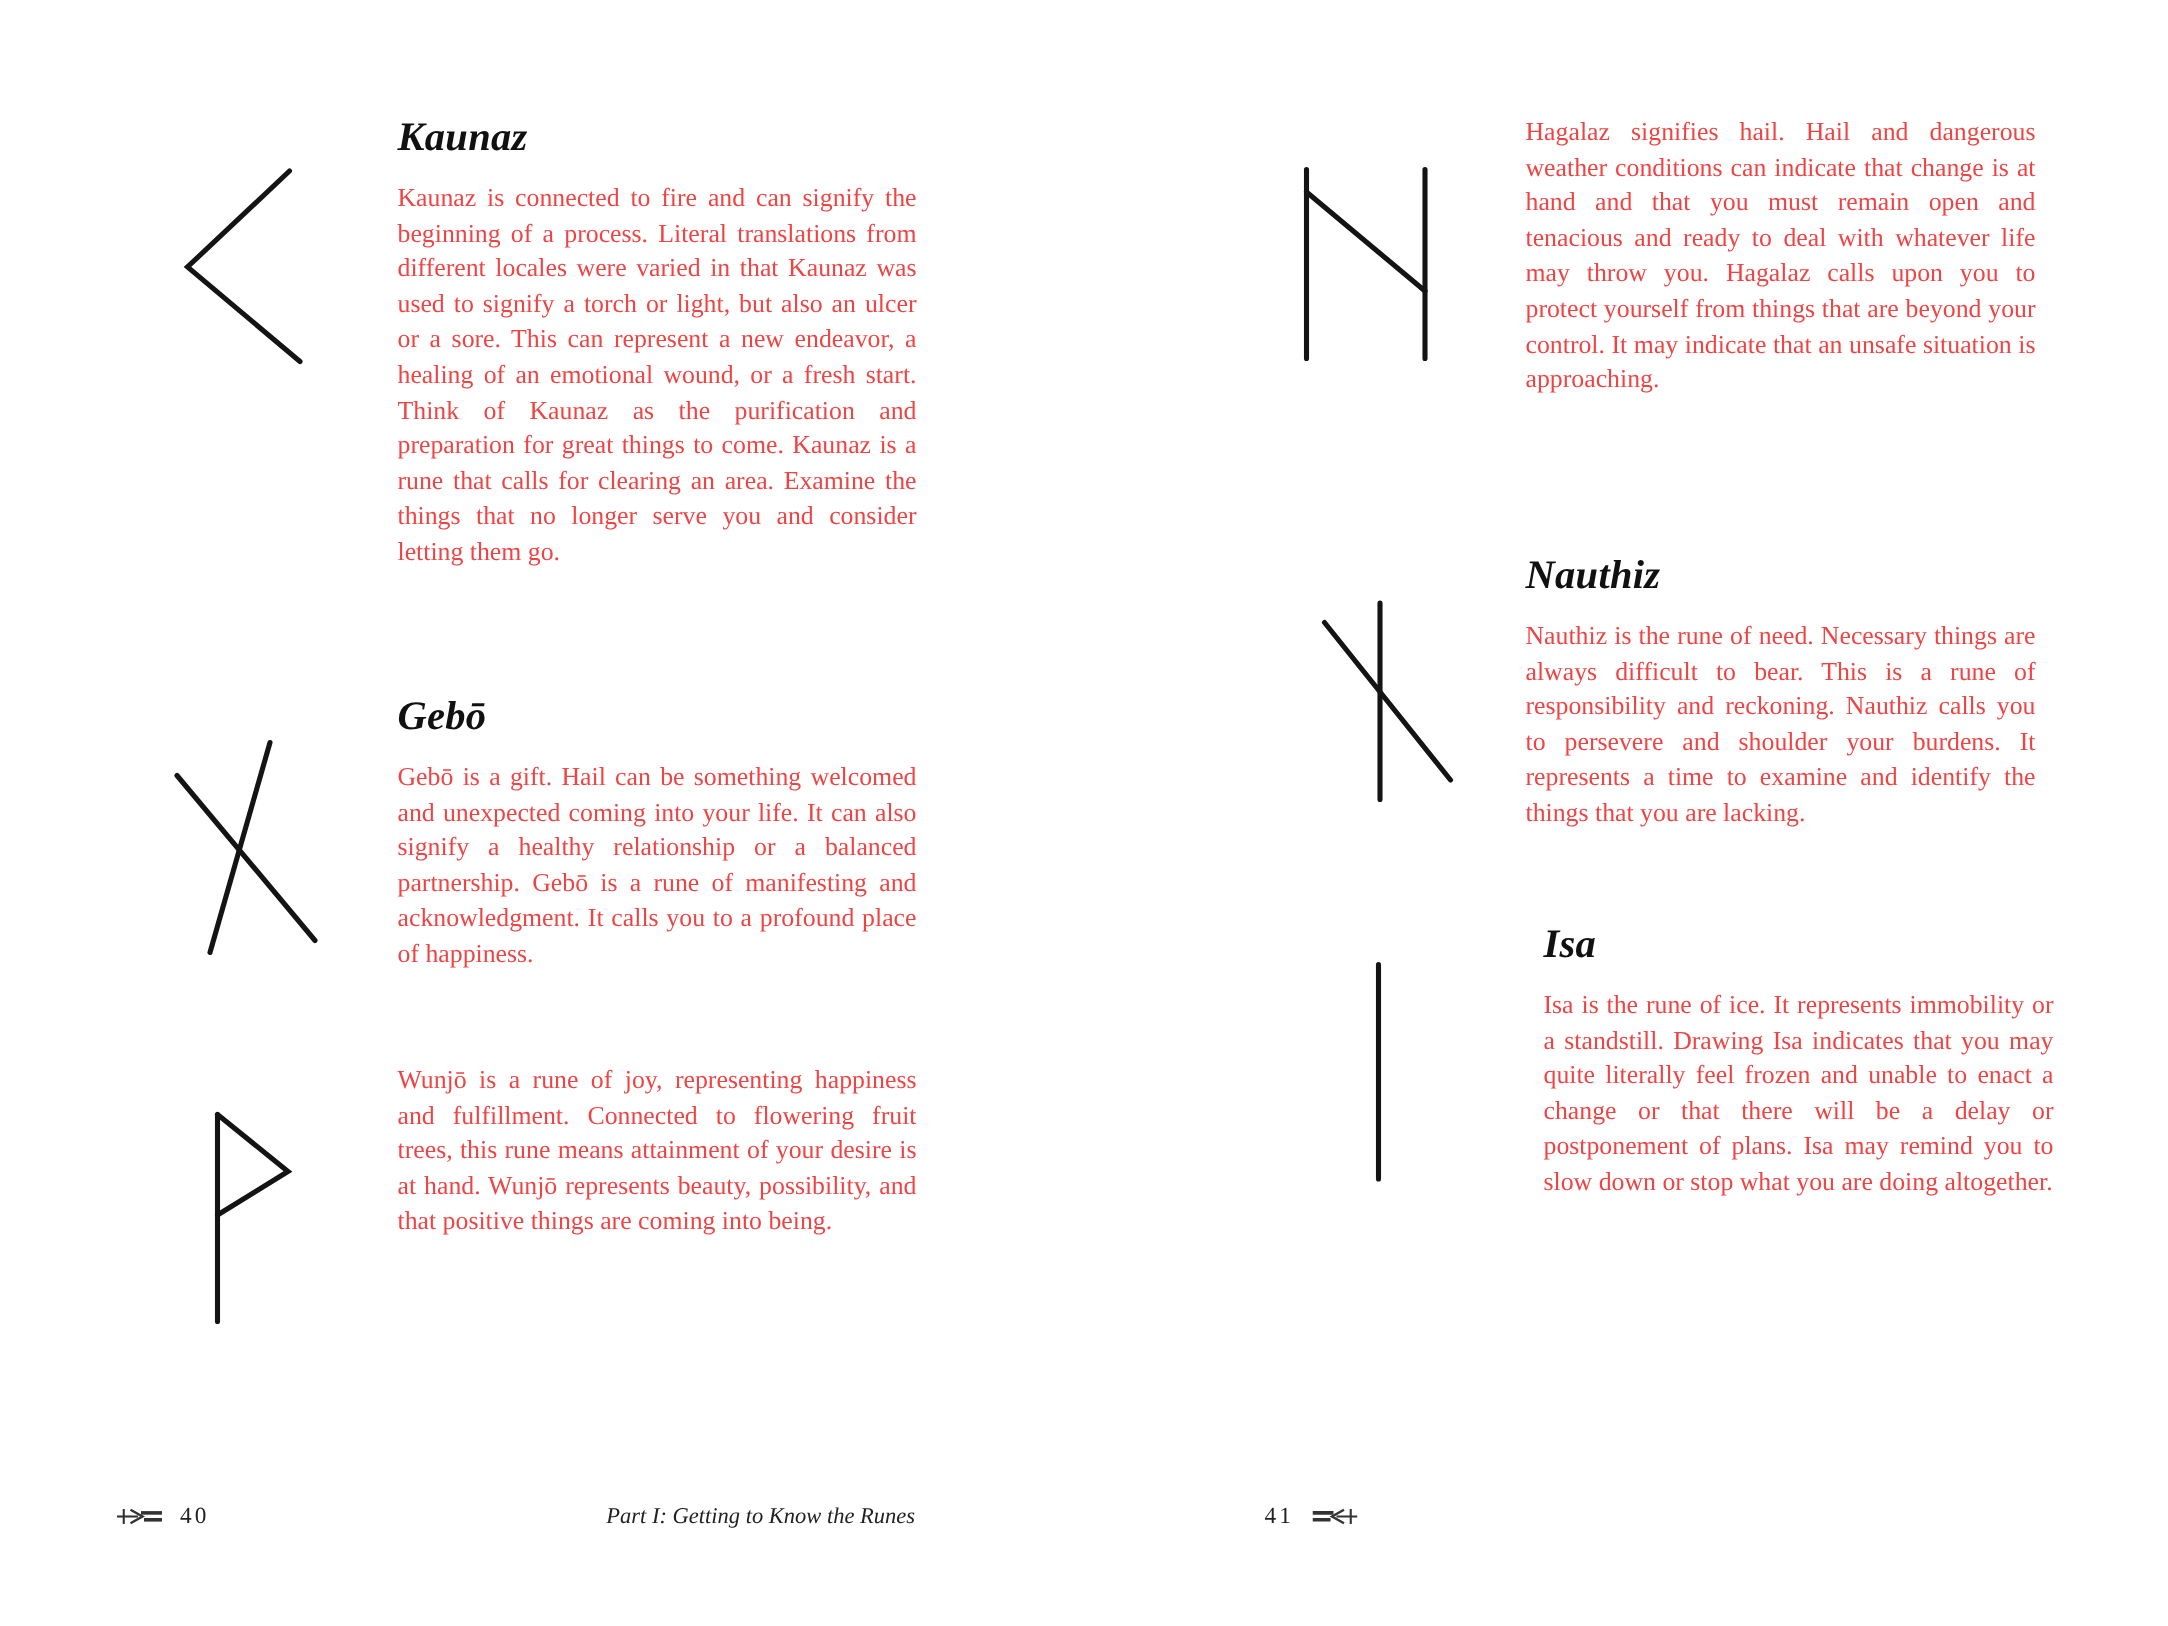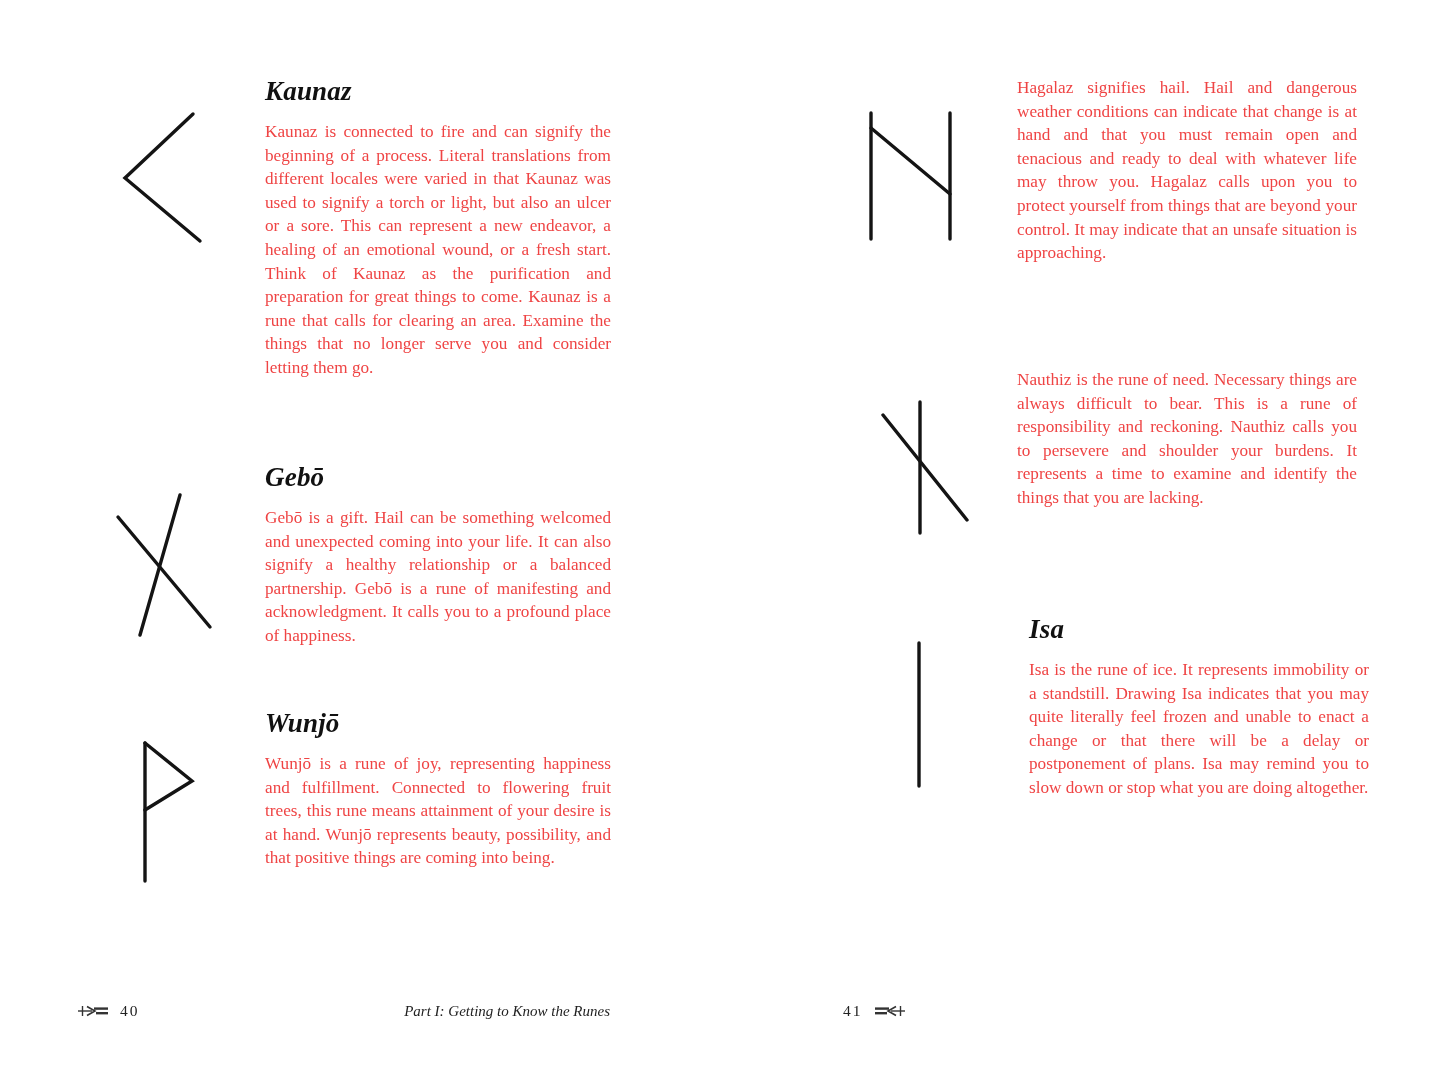--- a/index.html
+++ b/index.html
@@ -107,21 +107,20 @@
     </div>
 
     <div class="rune" style="left:138px; top:736px;">
       <svg width="64" height="152" viewBox="0 0 64 152">
         <line x1="7" y1="7" x2="7" y2="145"></line>
         <polyline points="7,7 54,45 7,74"></polyline>
       </svg>
     </div>
 
     <div class="section" style="left:265px; top:708px; width:346px;">
-      <h2>Wunjō</h2>
       <p>Wunjō is a rune of joy, representing happiness and fulfillment. Connected to flowering fruit trees, this rune means attainment of your desire is at hand. Wunjō represents beauty, possibility, and that positive things are coming into being.</p>
     </div>
 
     <div class="footer" style="left:78px; width:532px;">
       <span class="pagenum-group">
         <span class="footer-arrow">
           <svg width="30" height="14" viewBox="0 0 30 14">
             <line x1="0" y1="7" x2="14" y2="7" stroke-width="1.4"></line>
             <line x1="4.5" y1="2" x2="4.5" y2="12" stroke-width="1.4"></line>
             <polyline points="9,2.5 17,7 9,11.5" stroke-width="1.6"></polyline>
@@ -150,20 +149,21 @@
     </div>
 
     <div class="rune" style="left:876px; top:396px;">
       <svg width="100" height="144" viewBox="0 0 100 144">
         <line x1="44" y1="6" x2="44" y2="137"></line>
         <line x1="7" y1="19" x2="91" y2="124"></line>
       </svg>
     </div>
 
     <div class="section" style="left:1017px; top:368px; width:340px;">
+      <h2>Nauthiz</h2>
       <p>Nauthiz is the rune of need. Necessary things are always difficult to bear. This is a rune of responsibility and reckoning. Nauthiz calls you to persevere and shoulder your burdens. It represents a time to examine and identify the things that you are lacking.</p>
     </div>
 
     <div class="rune" style="left:912px; top:638px;">
       <svg width="16" height="154" viewBox="0 0 16 154">
         <line x1="7" y1="5" x2="7" y2="148"></line>
       </svg>
     </div>
 
     <div class="section" style="left:1017px; top:614px; width:340px;margin-left:12px;">

